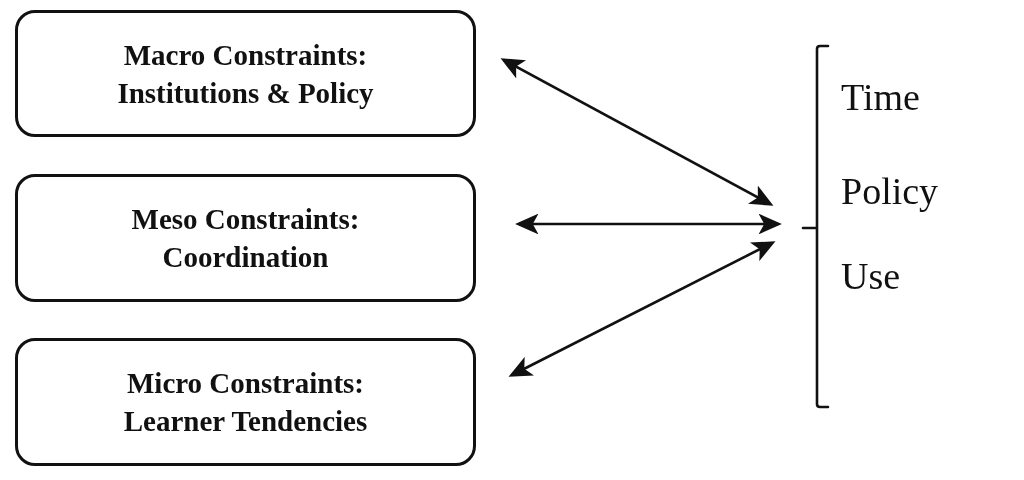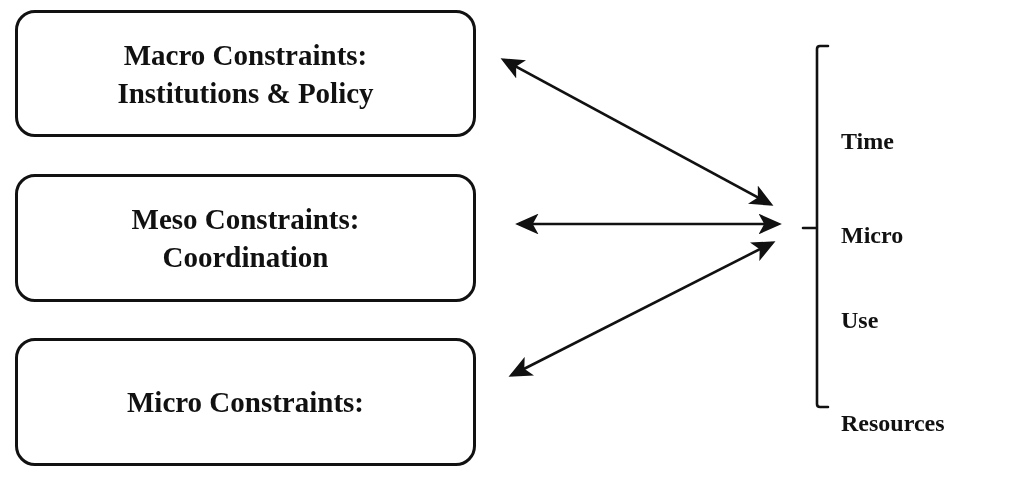--- a/index.html
+++ b/index.html
@@ -42,25 +42,24 @@
     font-size: 29px;
     line-height: 38px;
     white-space: nowrap;
   }
   .box-macro { top: 10px;  height: 127px; }
   .box-meso  { top: 174px; height: 128px; }
   .box-micro { top: 338px; height: 128px; }
   .bracket-label {
     position: absolute;
     left: 841px;
-    font-weight: bold;
-    font-size: 24px;
+    font-weight: normal;
+    font-size: 38px;
     line-height: 40px;
     white-space: nowrap;
-    margin-top: 44px;
   }
   .label-time      { top: 77px;  }
   .label-place     { top: 171px; }
   .label-use       { top: 256px; }
   .label-resources { top: 359px; }
 </style>
 </head>
 <body>
 
 <div class="canvas">
@@ -86,20 +85,20 @@
     <div class="box-line">Coordination</div>
   </div>
 
   <div class="cbox box-macro">
     <div class="box-line">Macro Constraints:</div>
     <div class="box-line">Institutions &amp; Policy</div>
   </div>
 
   <div class="cbox box-micro">
     <div class="box-line">Micro Constraints:</div>
+    <div class="box-line">Learner Tendencies</div>
   </div>
 
   <div class="bracket-label label-time">Time</div>
-  <div class="bracket-label label-place">Micro</div>
+  <div class="bracket-label label-place">Policy</div>
   <div class="bracket-label label-use">Use</div>
-  <div class="bracket-label label-resources">Resources</div>
 
 </div>
 
 </body></html>

